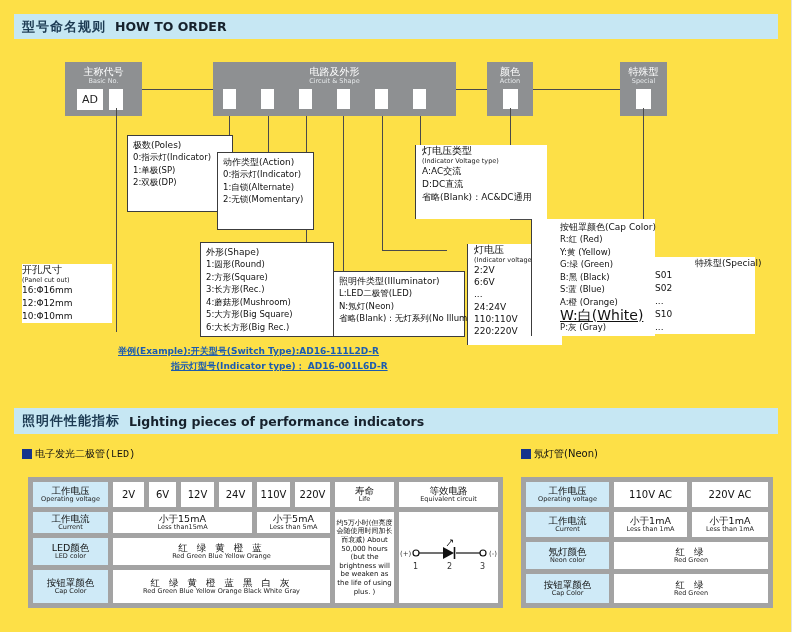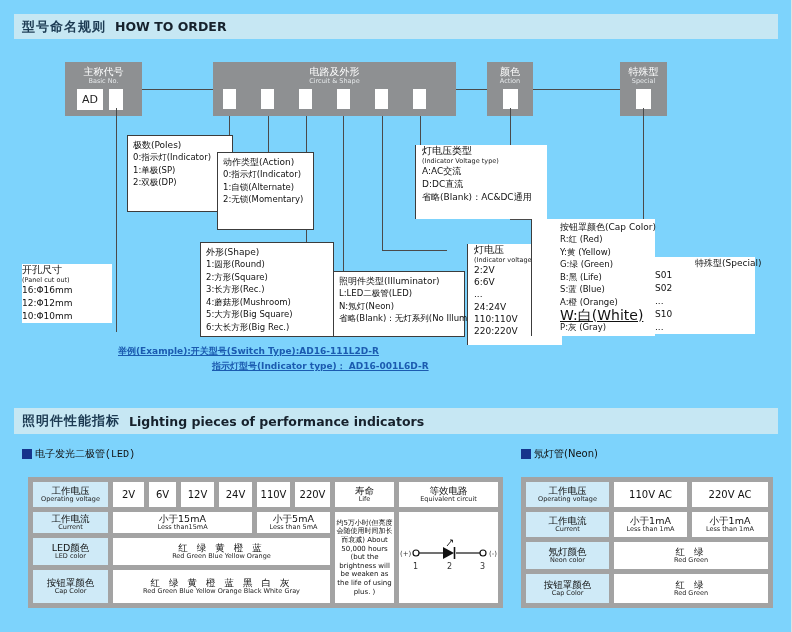--- a/index.html
+++ b/index.html
@@ -1,17 +1,17 @@
 <!DOCTYPE html>
 <html><head>
 <meta charset="utf-8">
 <style>
   html,body{margin:0;padding:0;background:#fff;}
   body{font-family:"DejaVu Sans","Liberation Sans",sans-serif;}
-  .page{position:relative;width:792px;height:632px;background:#7dd3fc;overflow:hidden;color:#1a1a1a;border-right:1px solid #e2e2e2;box-sizing:border-box;}
+  .page{position:relative;width:792px;height:632px;background:#fde047;overflow:hidden;color:#1a1a1a;border-right:1px solid #e2e2e2;box-sizing:border-box;}
 
   .sec-header{position:absolute;left:14px;width:764px;height:25px;background:#c6e7f3;display:flex;align-items:center;padding-left:8px;box-sizing:border-box;gap:9px;}
   .sec-header .zh{font-size:13px;font-weight:bold;color:#1c3a52;letter-spacing:1px;}
   .sec-header .en{font-size:12.5px;font-weight:bold;color:#16212c;}
 
   .gbox{position:absolute;top:62px;height:54px;background:#8e9092;box-sizing:border-box;}
   .gbox .zh{display:block;text-align:center;color:#fff;font-size:10px;line-height:11px;margin-top:4px;white-space:nowrap;}
   .gbox .en{display:block;text-align:center;color:#e4e7e9;font-size:6.5px;line-height:8px;white-space:nowrap;}
   .wbox{position:absolute;background:#fff;}
   .adtext{display:flex;align-items:center;justify-content:center;font-size:11px;color:#222;}
@@ -24,21 +24,21 @@
   .ann-line{font-size:8.5px;color:#111;line-height:12.5px;white-space:nowrap;}
 
   .tblock{position:absolute;box-sizing:border-box;background:#fff;}
   .tblock .t{font-size:10px;line-height:12px;color:#111;white-space:nowrap;}
   .tblock .s{font-size:6.5px;line-height:8px;color:#222;white-space:nowrap;}
   .tblock .l{font-size:9px;line-height:13px;color:#111;white-space:nowrap;}
   .bl{border-left:1px solid #3c3c3c;padding-left:6px;}
 
   .example{position:absolute;left:118px;top:344px;color:#1b5bb0;font-size:9px;font-weight:bold;line-height:15px;}
   .example .ln{text-decoration:underline;white-space:nowrap;}
-  .example .ln2{margin-left:94px;}
+  .example .ln2{margin-left:53px;}
 
   .subhead{position:absolute;top:447px;display:flex;align-items:center;gap:3px;font-size:10px;color:#111;}
   .sq{width:10px;height:10px;background:#16348c;display:inline-block;}
 
   table.spec{position:absolute;border-collapse:collapse;table-layout:fixed;border:2px solid #2b2b2b;background:#fff;}
   table.spec td{border:5px solid #a3a3a3;text-align:center;vertical-align:middle;padding:0;overflow:hidden;}
   td.lab{background:#cfeaf7;}
   .czh{display:block;font-size:9.5px;line-height:11px;color:#111;}
   .cen{display:block;font-size:6.5px;line-height:7.5px;color:#222;}
   .cval{font-size:10px;color:#111;}
@@ -160,21 +160,21 @@
     <div class="l" style="line-height:12.2px;">24:24V</div>
     <div class="l" style="line-height:12.2px;">110:110V</div>
     <div class="l" style="line-height:12.2px;">220:220V</div>
   </div>
 
   <div class="tblock bl" style="left:531px;top:219px;width:124px;height:117px;padding-top:2px;padding-left:28px;">
     <div class="t" style="font-size:9px;line-height:12px;">按钮罩颜色(Cap Color)</div>
     <div class="l" style="font-size:8.5px;line-height:12.6px;">R:红 (Red)</div>
     <div class="l" style="font-size:8.5px;line-height:12.6px;">Y:黄 (Yellow)</div>
     <div class="l" style="font-size:8.5px;line-height:12.6px;">G:绿 (Green)</div>
-    <div class="l" style="font-size:8.5px;line-height:12.6px;">B:黑 (Life)</div>
+    <div class="l" style="font-size:8.5px;line-height:12.6px;">B:黑 (Black)</div>
     <div class="l" style="font-size:8.5px;line-height:12.6px;">S:蓝 (Blue)</div>
     <div class="l" style="font-size:8.5px;line-height:12.6px;">A:橙 (Orange)</div>
     <div class="l" style="font-size:14px;line-height:12.6px;text-decoration:underline;">W:白(White)</div>
     <div class="l" style="font-size:8.5px;line-height:12.6px;">P:灰 (Gray)</div>
   </div>
 
   <div class="tblock" style="left:655px;top:257px;width:100px;">
     <div class="t" style="font-size:9px;line-height:12px;padding-left:40px;">特殊型(Special)</div>
     <div class="l">S01</div>
     <div class="l">S02</div>

